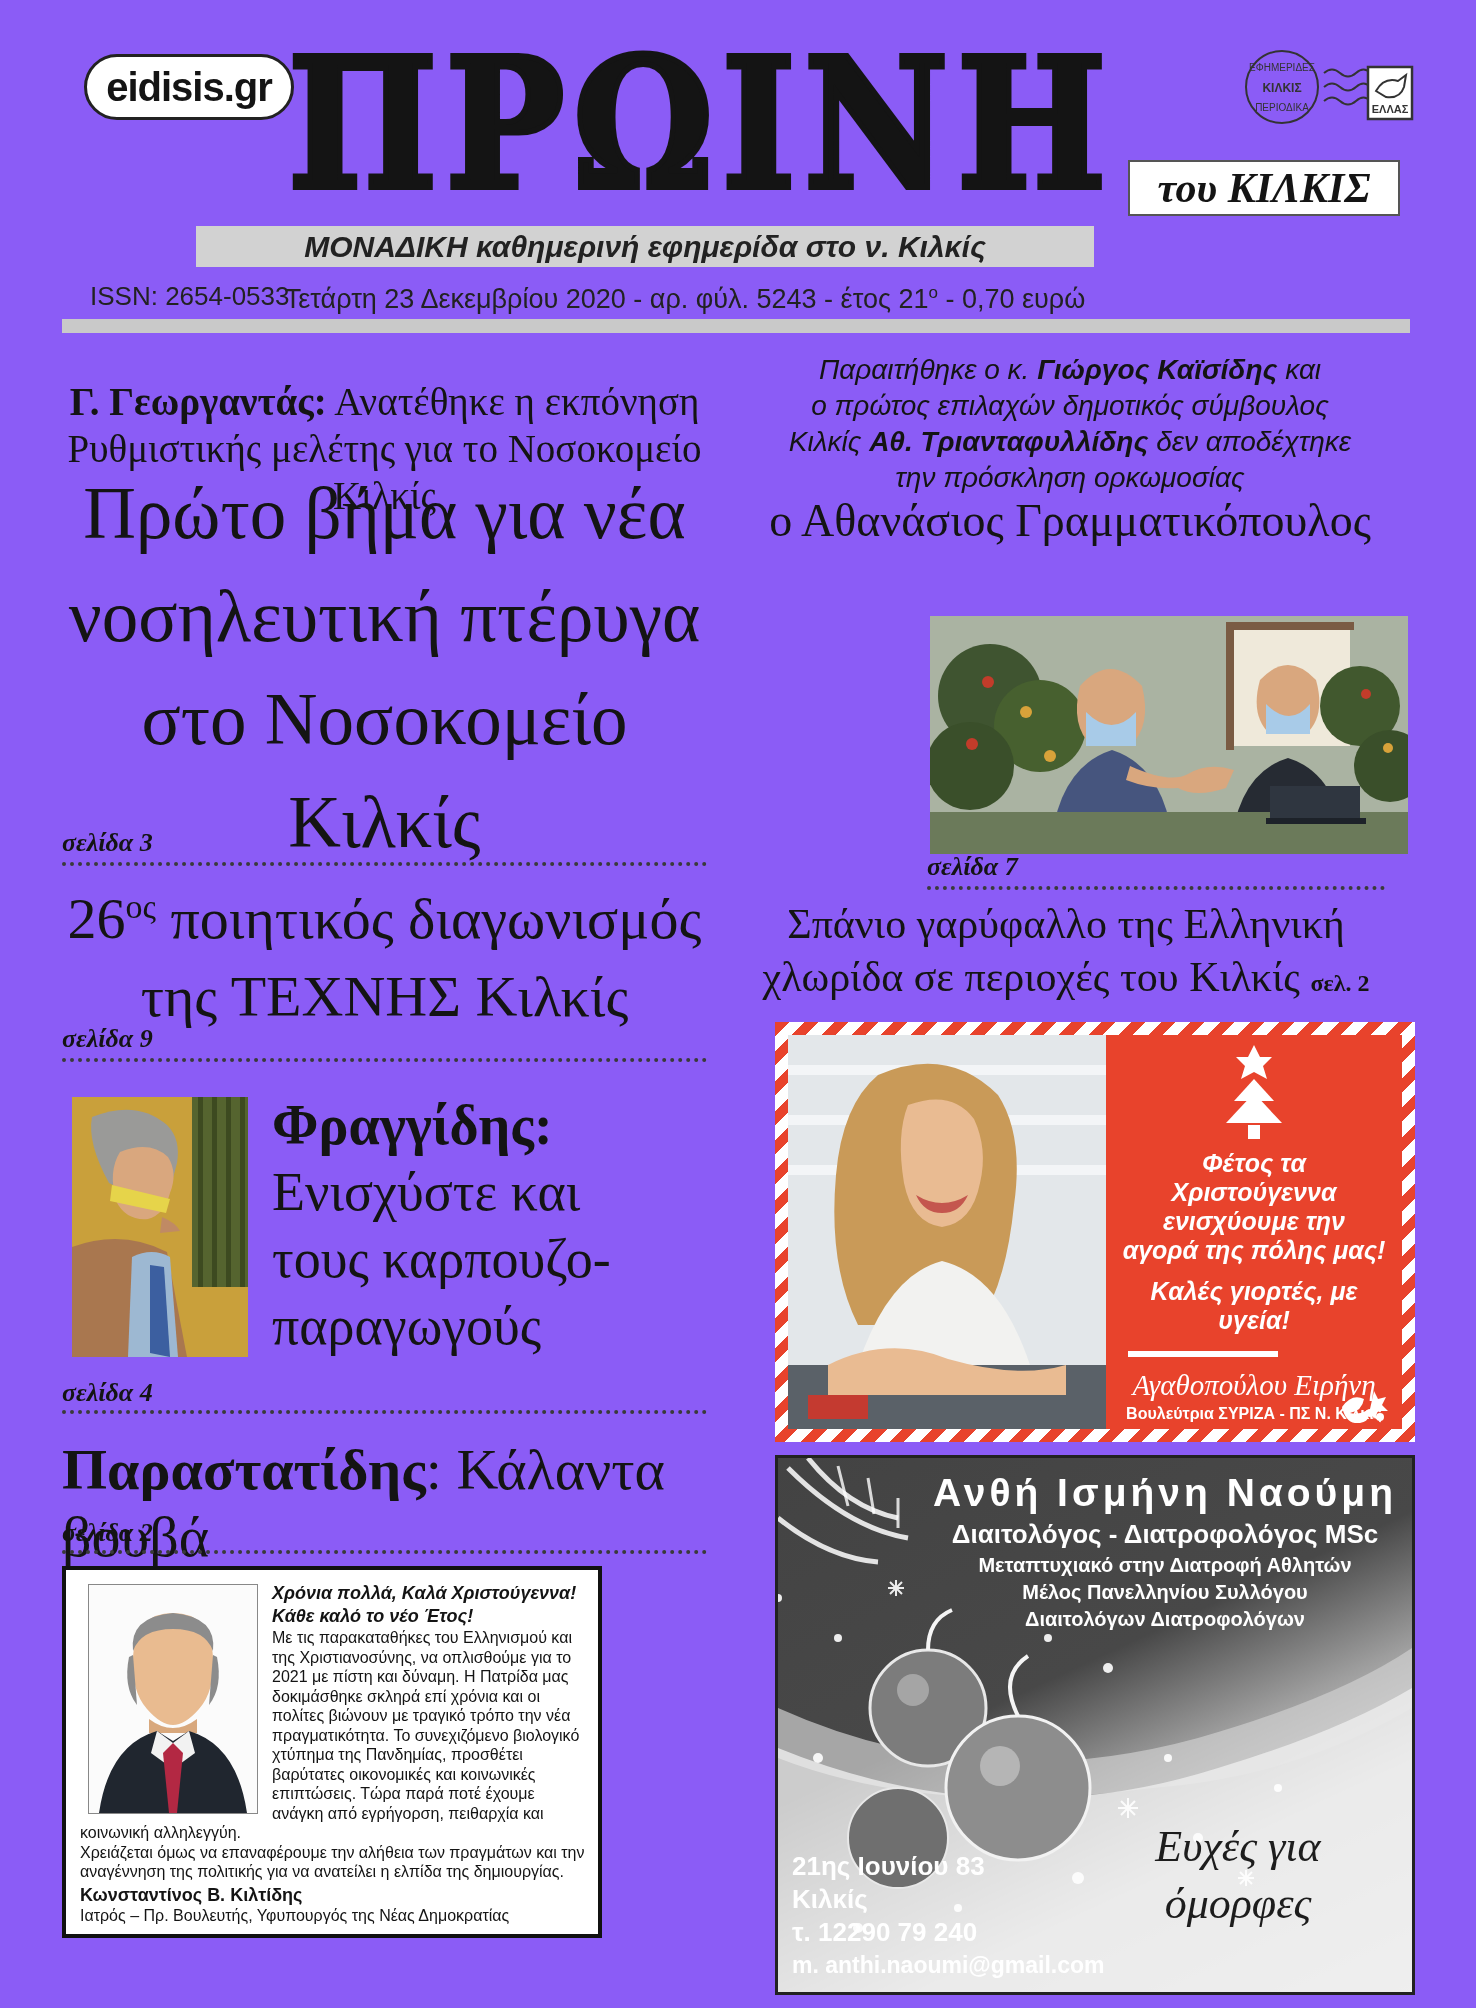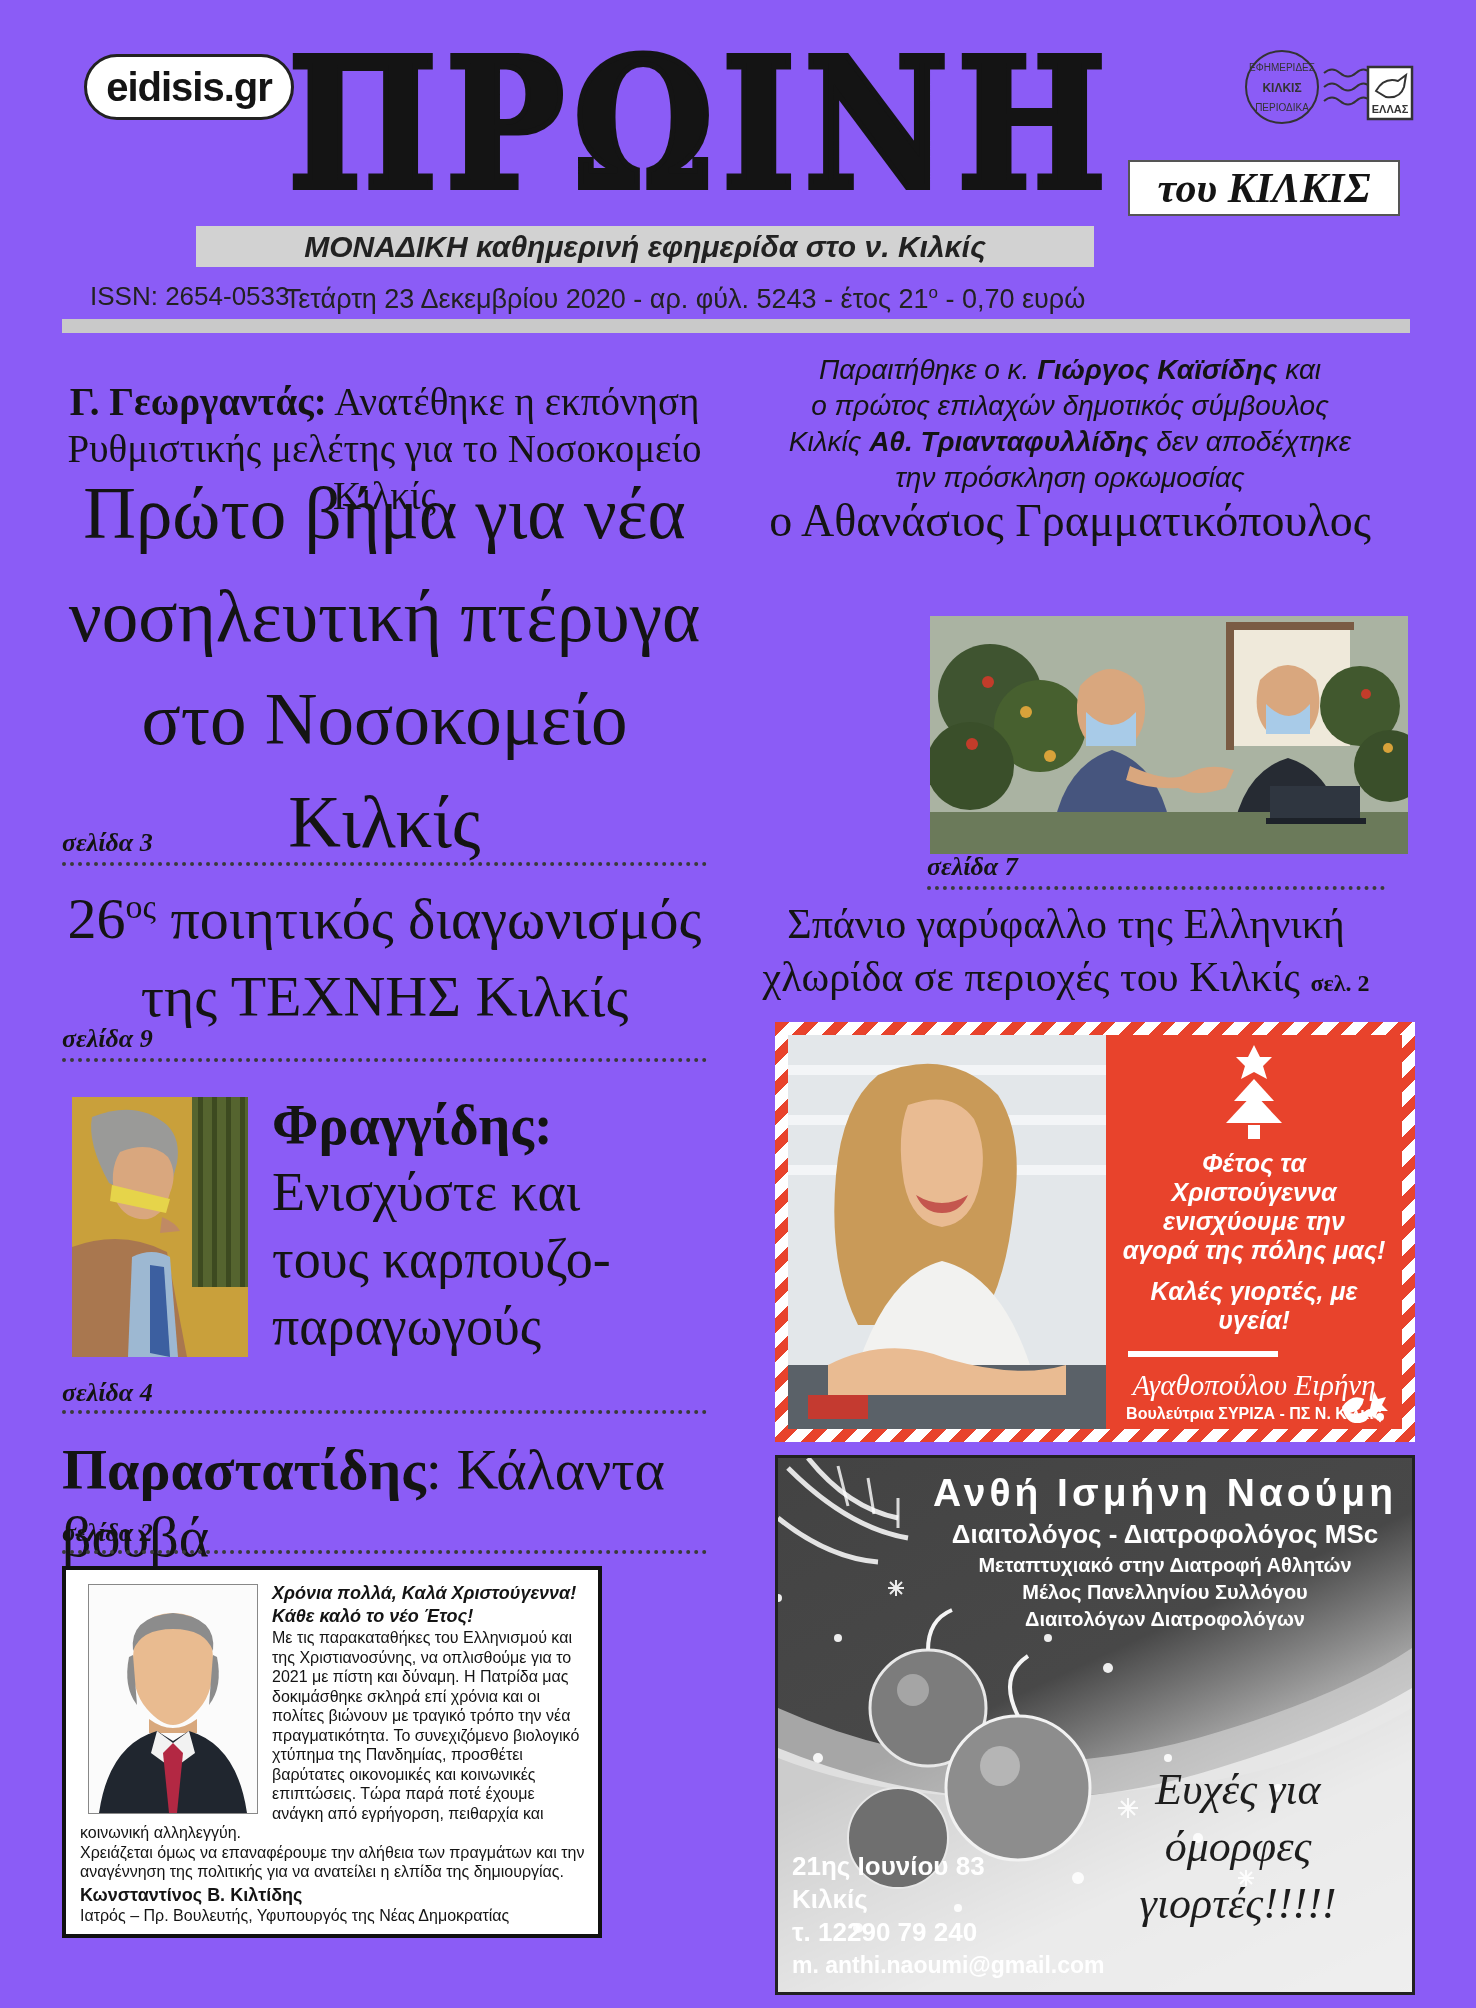--- a/index.html
+++ b/index.html
@@ -309,17 +309,16 @@
     </div>
     <div id="naoumi-addr">
       <div>21ης Ιουνίου 83</div>
       <div>Κιλκίς</div>
       <div>τ. 12290 79 240</div>
       <div class="email">m. anthi.naoumi@gmail.com</div>
     </div>
     <div id="naoumi-wish">
       <div>Ευχές για</div>
       <div>όμορφες</div>
-      <div>γιορτές!!!!!</div>
     </div>
   </div>
 
 </div>
 
 </body></html>

